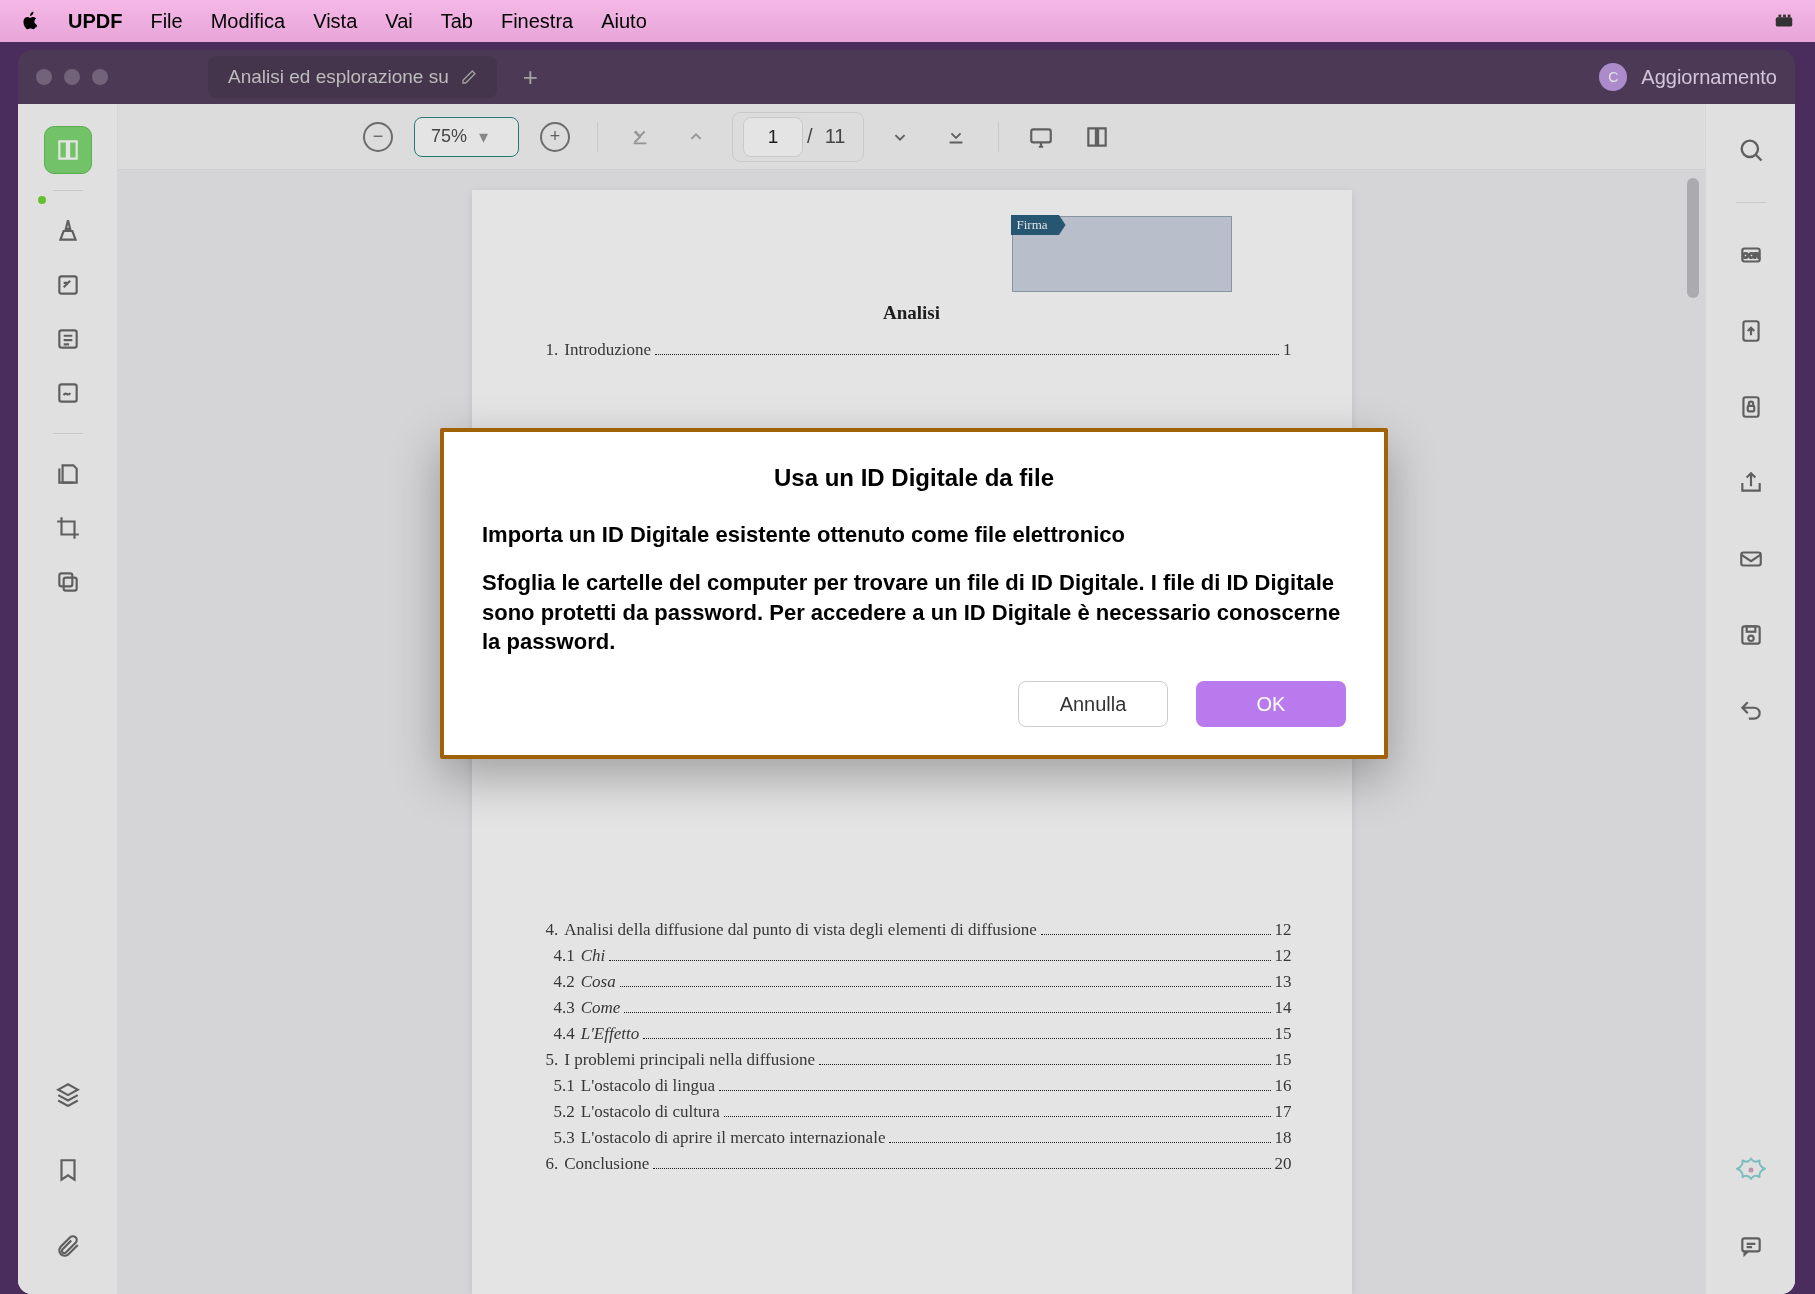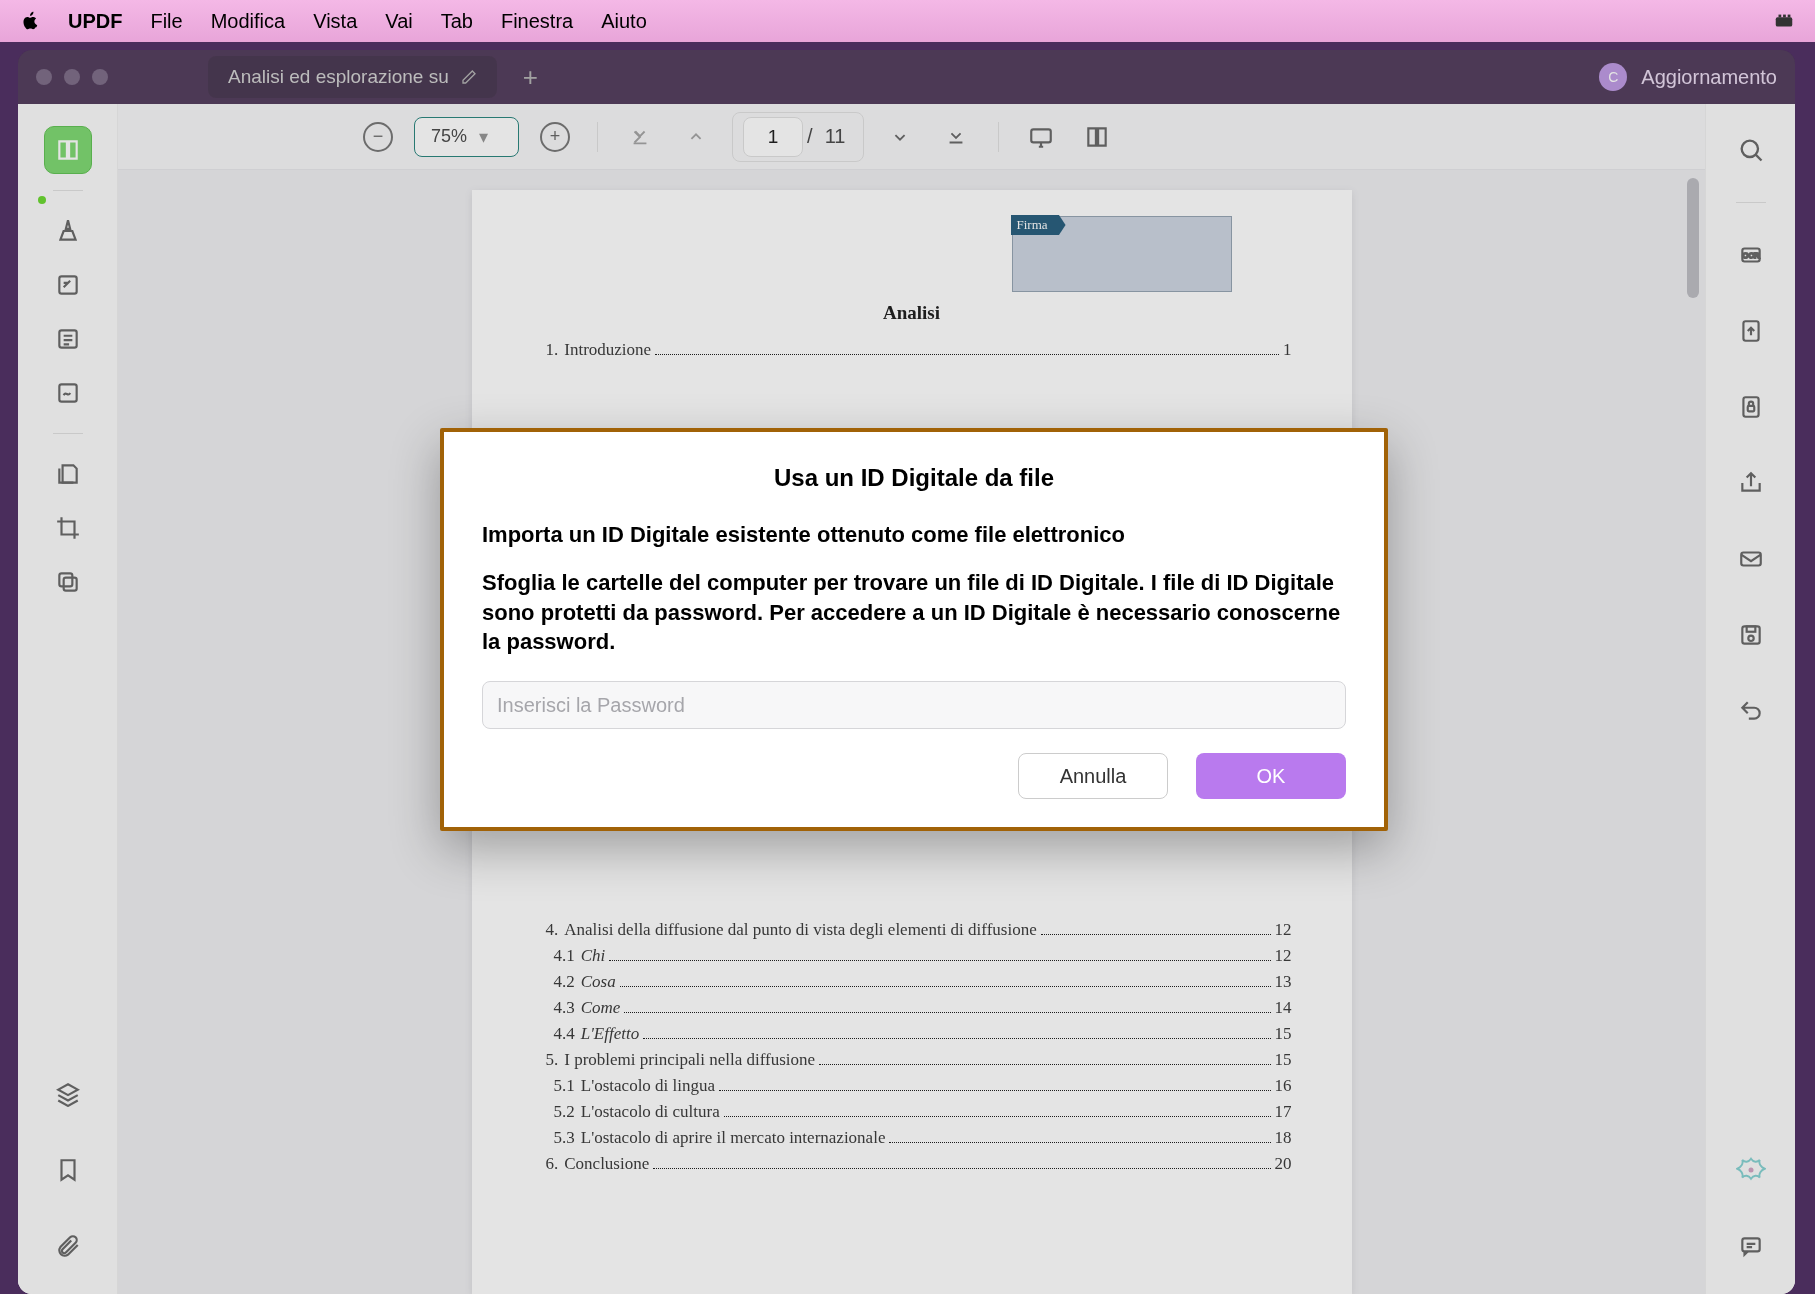--- a/index.html
+++ b/index.html
@@ -549,20 +549,19 @@
         </div>
       </div>
     </div>
   </div>
 
   <div class="modal-overlay">
     <div class="dialog">
       <div class="dialog-title">Usa un ID Digitale da file</div>
       <div class="dialog-sub">Importa un ID Digitale esistente ottenuto come file elettronico</div>
       <div class="dialog-body">Sfoglia le cartelle del computer per trovare un file di ID Digitale. I file di ID Digitale sono protetti da password. Per accedere a un ID Digitale è necessario conoscerne la password.</div>
-      <input class="text-input" type="password" style="width: 100%;" placeholder="Inserisci la Password">
       <div class="dialog-actions">
         <div class="btn btn-secondary">Annulla</div>
         <div class="btn btn-primary">OK</div>
       </div>
     </div>
   </div>
 </div>
 
 </body></html>

